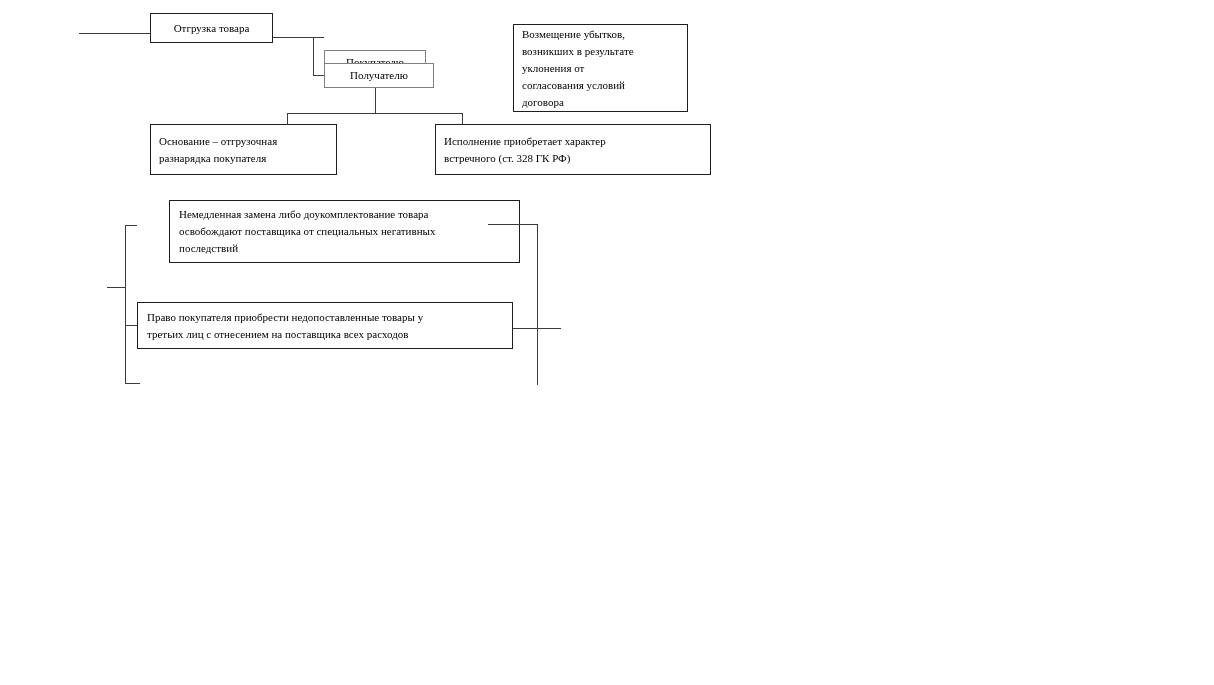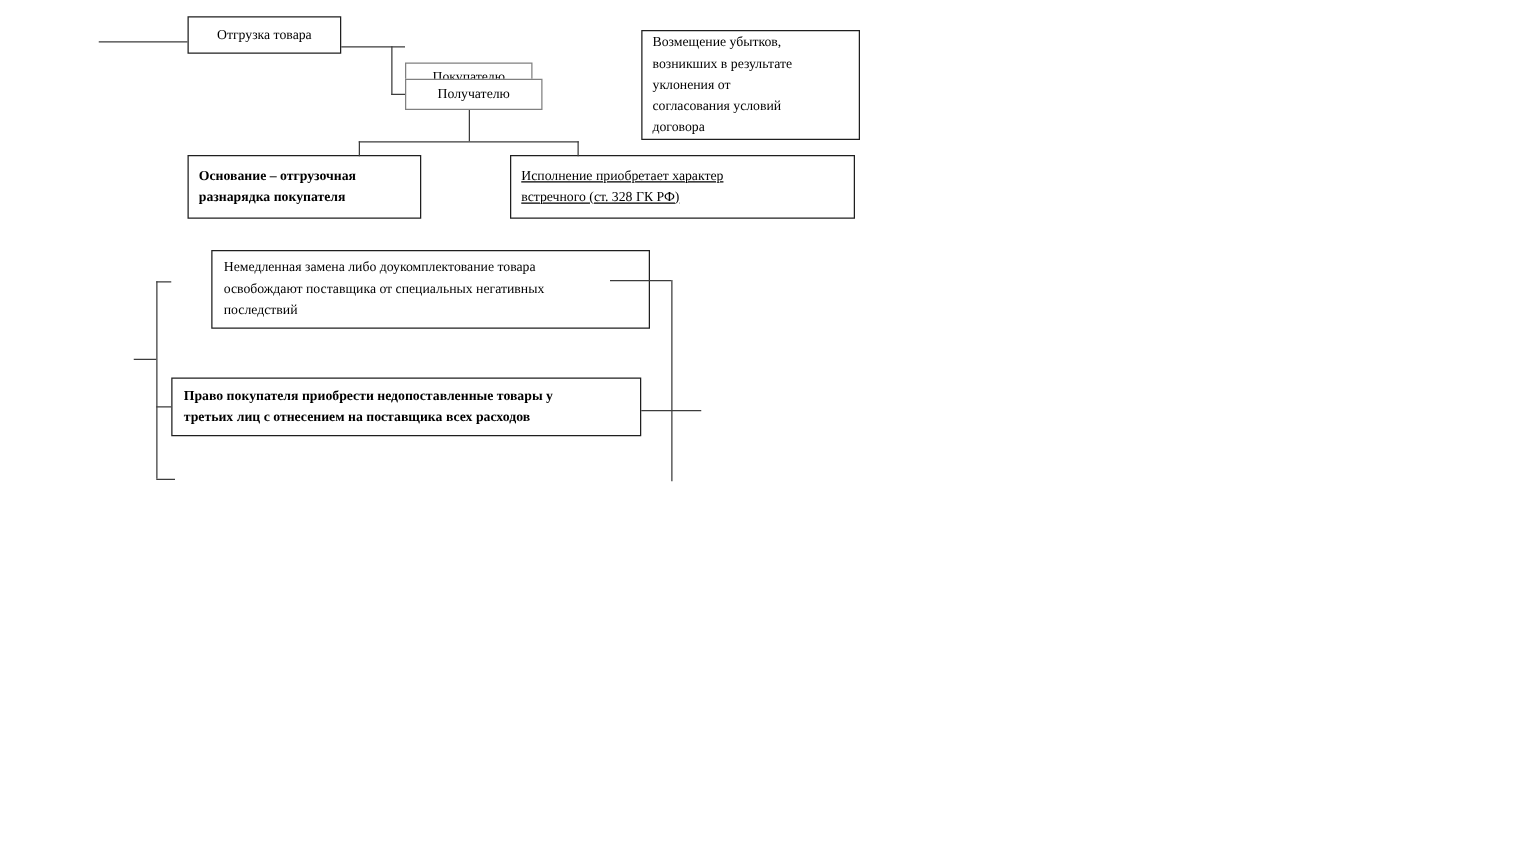--- a/index.html
+++ b/index.html
@@ -37,24 +37,24 @@
     background: #3c3c3c;
   }
   .line.h { height: 1px; }
   .line.v { width: 1px; }
 
   
   .b-shipment    { left: 150px; top: 13px;  width: 123px; height: 30px; }
   .b-to-buyer    { left: 324px; top: 26px;  width: 102px; height: 24px; margin-top: 24px; }
   .b-to-receiver { left: 324px; top: 63px;  width: 110px; height: 25px; }
   .b-damages     { left: 513px; top: 24px;  width: 175px; height: 88px; }
-  .b-basis       { left: 150px; top: 124px; width: 187px; height: 51px; font-weight: bold; }
-  .b-counter     { left: 408px; top: 124px; width: 276px; height: 51px; text-decoration: underline; }
+  .b-basis       { left: 150px; top: 124px; width: 187px; height: 51px; }
+  .b-counter     { left: 435px; top: 124px; width: 276px; height: 51px; }
   .b-replacement { left: 137px; top: 200px; width: 351px; height: 63px; padding: 0 9px; margin-left: 32px; }
-  .b-right-buy   { left: 137px; top: 302px; width: 376px; height: 47px; padding: 0 9px; font-weight: bold; }
+  .b-right-buy   { left: 137px; top: 302px; width: 376px; height: 47px; padding: 0 9px; }
   .b-measures    { left: 561px; top: 300px; width: 115px; height: 62px; padding: 0 6px; }
 </style>
 </head>
 <body>
 
 <div class="canvas">
 
   <div class="box center b-shipment">Отгрузка товара</div>
 
   <div class="box gray center b-to-buyer">Покупателю</div>

